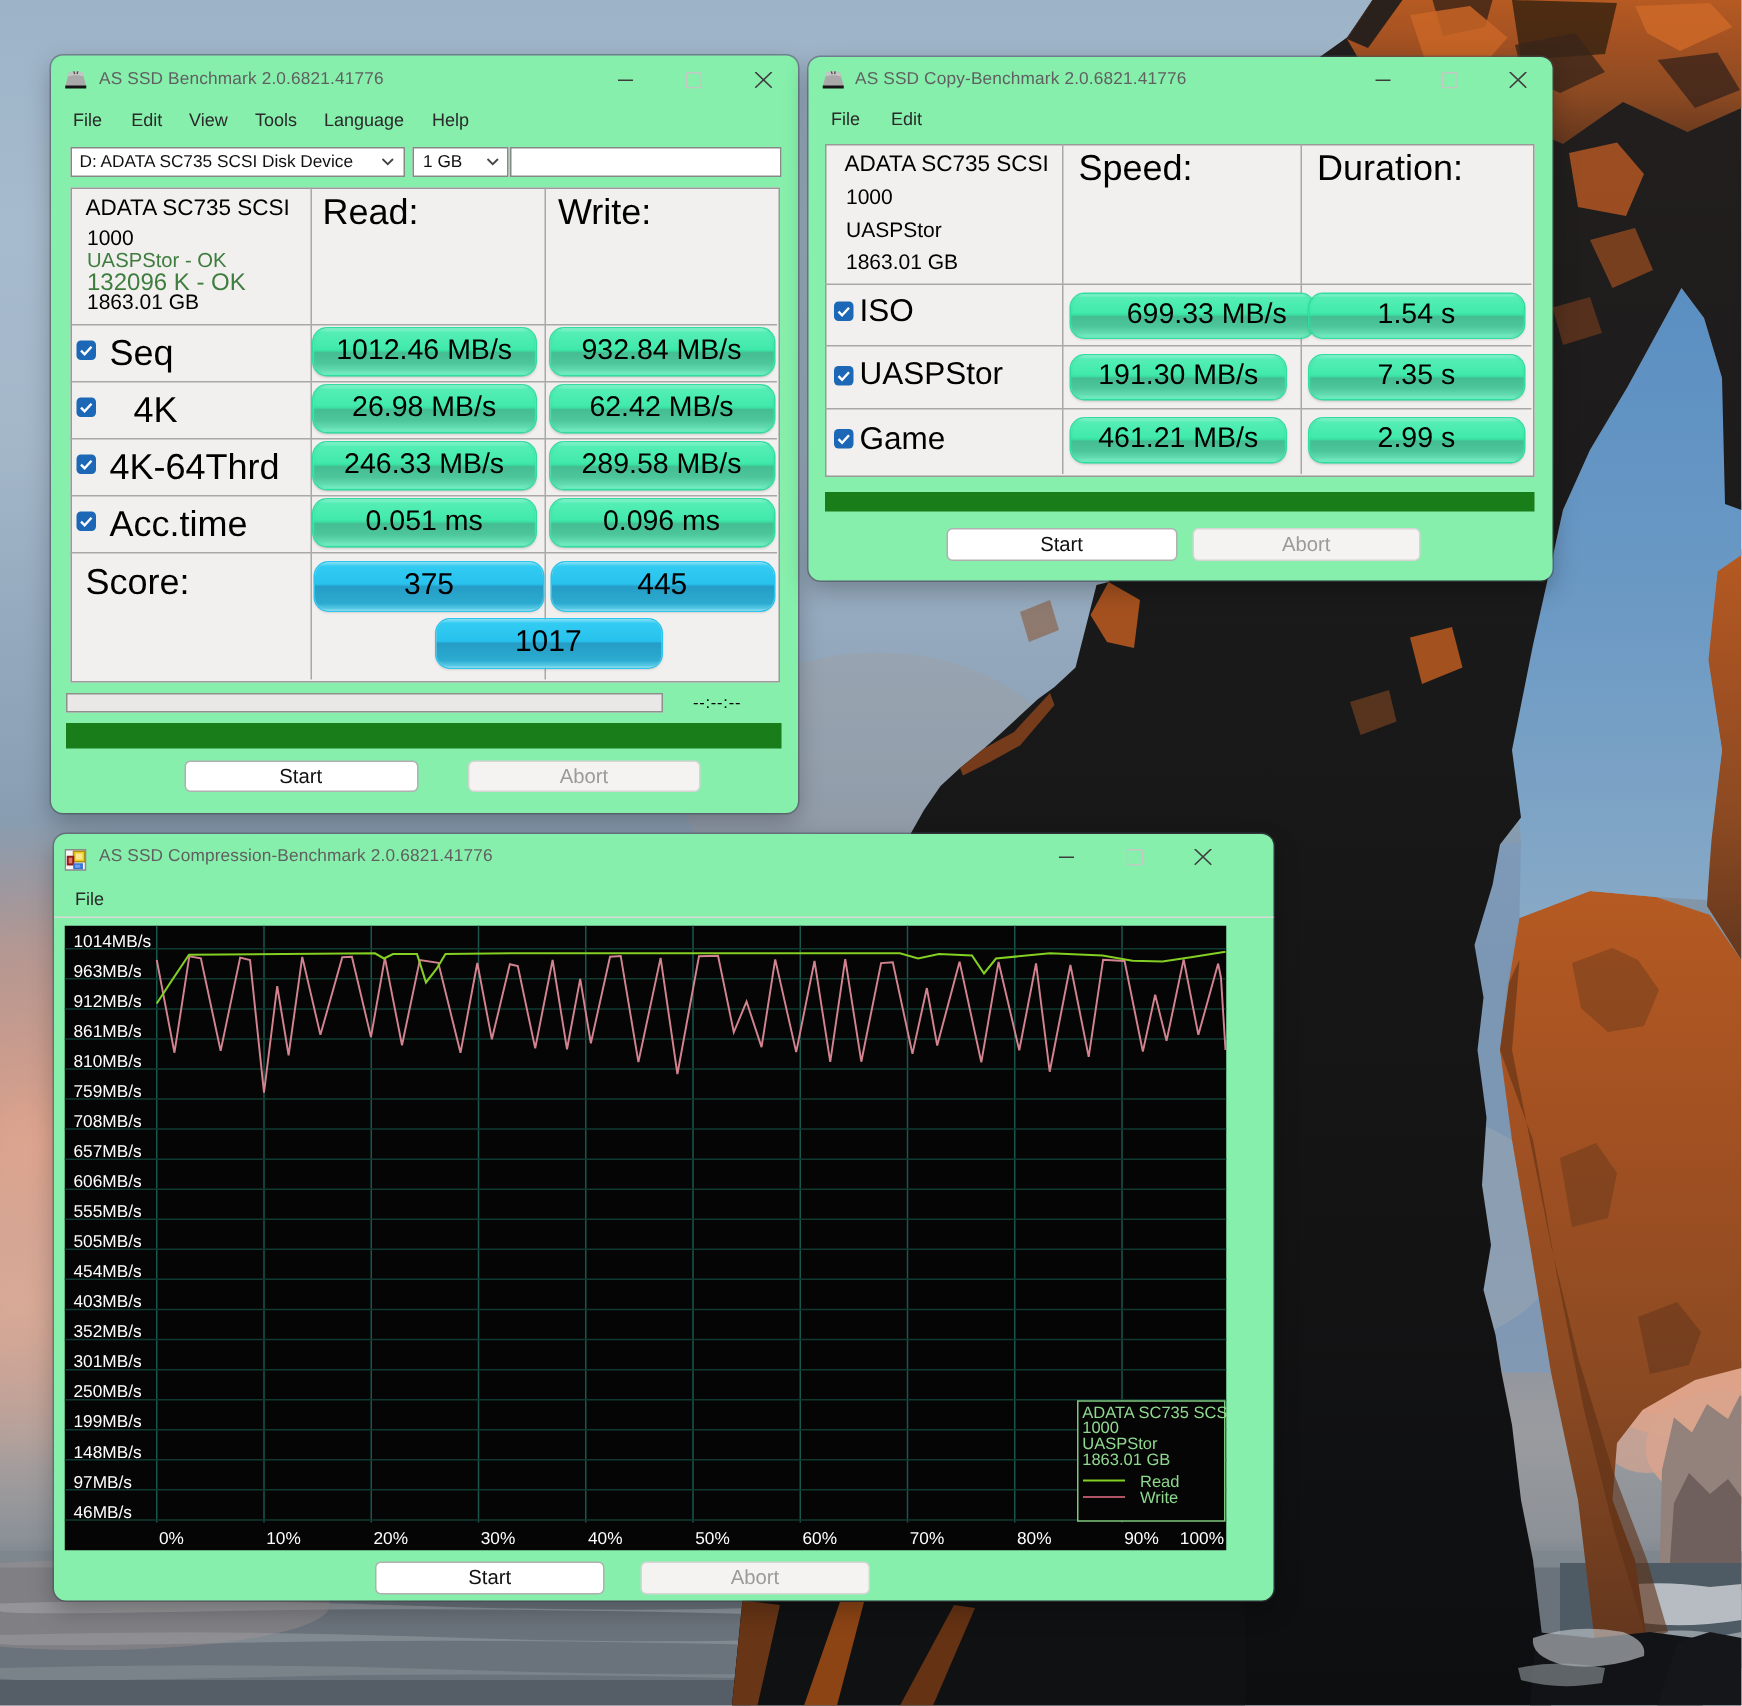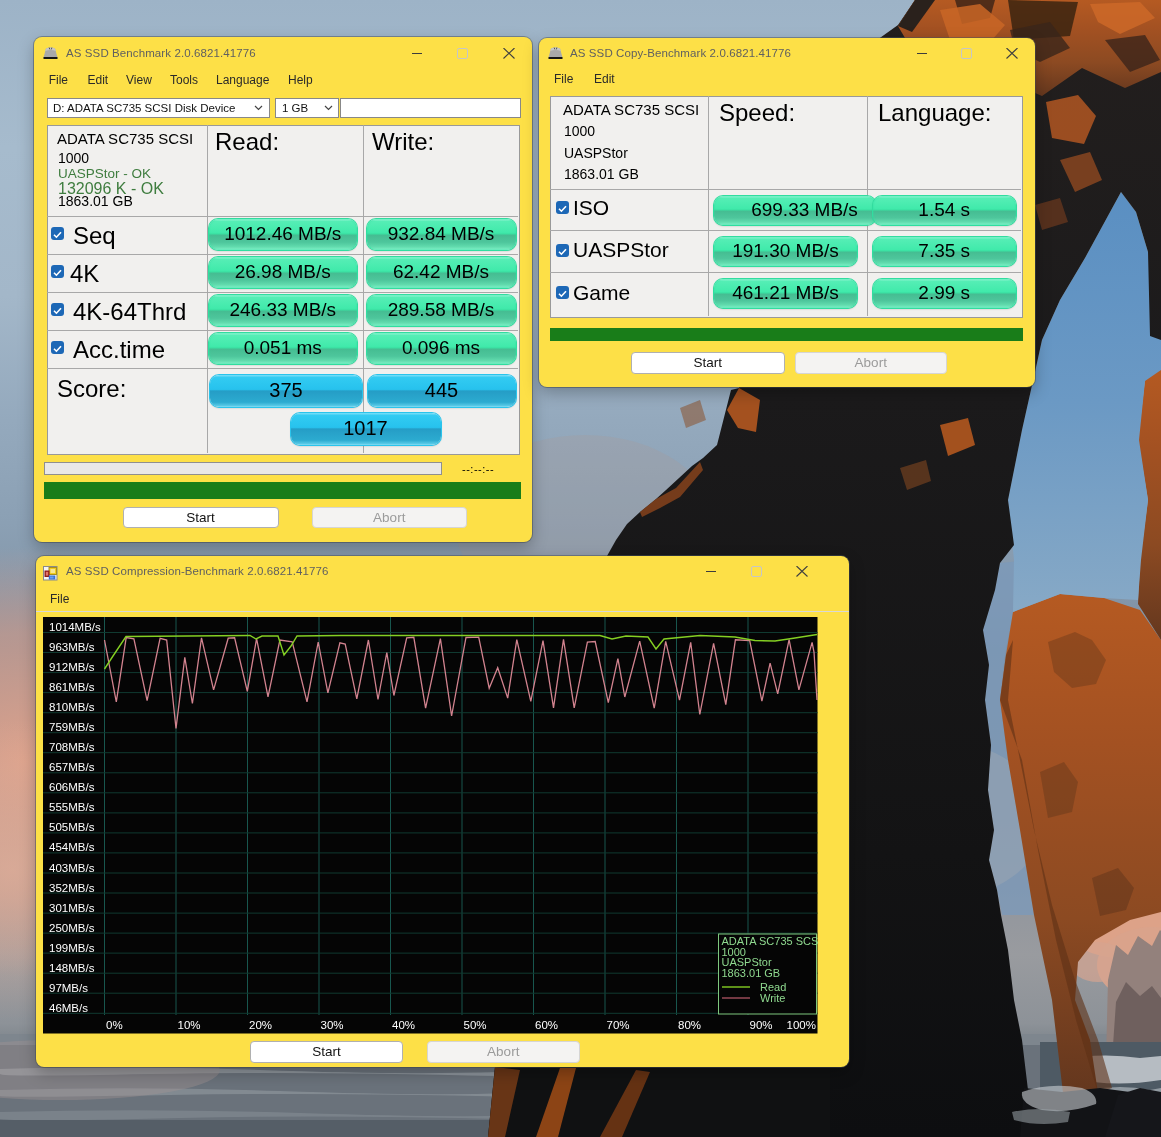--- a/index.html
+++ b/index.html
@@ -1,18 +1,18 @@
 <!DOCTYPE html>
 <html><head>
 <meta charset="utf-8">
 <style>
 html,body{margin:0;padding:0;}
 body{width:1161px;height:1137px;overflow:hidden;position:relative;font-family:"Liberation Sans",sans-serif;}
 #bg{position:absolute;left:0;top:0;}
-.win{position:absolute;background:#fde047;border-radius:8px;box-shadow:0 6px 16px rgba(0,0,0,.26),0 0 0 1px rgba(75,85,95,.5);}
+.win{position:absolute;background:#86efac;border-radius:8px;box-shadow:0 6px 16px rgba(0,0,0,.26),0 0 0 1px rgba(75,85,95,.5);}
 .ttl{position:absolute;font-size:11.5px;letter-spacing:0.1px;color:#606060;white-space:nowrap;}
 .menu{position:absolute;font-size:12px;color:#2a2a2a;white-space:nowrap;}
 .menu span{position:absolute;}
 .tbl{position:absolute;border:1px solid #999;}
 .vl{position:absolute;width:1px;background:#a8a8a8;}
 .hl{position:absolute;height:1px;background:#a8a8a8;}
 .cb{position:absolute;width:13px;height:13px;background:#1d68b6;border-radius:3px;}
 .lbl{position:absolute;font-size:24px;color:#000;white-space:nowrap;}
 .pill{position:absolute;border-radius:9px;font-size:19px;color:#000;text-align:center;
  background:linear-gradient(180deg,#a0f7da 0%,#55eeb5 8%,#41eaab 43%,#3ae0a2 48%,#45bd92 52%,#4ec69c 75%,#62dcae 90%,#86f2cc 100%);
@@ -189,21 +189,21 @@
  <div class="lbl" style="left:181px;top:91px;">Read:</div>
  <div class="lbl" style="left:338px;top:91px;">Write:</div>
 
  <div class="cb" style="left:17px;top:190px;"><svg width="13" height="13">
         <path d="M3 6.8 L5.4 9.2 L10 4.2" stroke="#fff" stroke-width="1.6" fill="none"></path>
       </svg></div>
  <div class="lbl" style="left:39px;top:184.5px;">Seq</div>
  <div class="cb" style="left:17px;top:228px;"><svg width="13" height="13">
         <path d="M3 6.8 L5.4 9.2 L10 4.2" stroke="#fff" stroke-width="1.6" fill="none"></path>
       </svg></div>
- <div class="lbl" style="left:36px;top:222.5px;">4K</div>
+ <div class="lbl" style="left:55px;top:222.5px;">4K</div>
  <div class="cb" style="left:17px;top:266px;"><svg width="13" height="13">
         <path d="M3 6.8 L5.4 9.2 L10 4.2" stroke="#fff" stroke-width="1.6" fill="none"></path>
       </svg></div>
  <div class="lbl" style="left:39px;top:260.5px;">4K-64Thrd</div>
  <div class="cb" style="left:17px;top:304px;"><svg width="13" height="13">
         <path d="M3 6.8 L5.4 9.2 L10 4.2" stroke="#fff" stroke-width="1.6" fill="none"></path>
       </svg></div>
  <div class="lbl" style="left:39px;top:298.5px;">Acc.time</div>
 
  <div class="pill" style="left:174.5px;top:182px;width:148.5px;height:30.5px;line-height:30px;">1012.46 MB/s</div>
@@ -252,21 +252,21 @@
  <div class="vl" style="left:328px;top:58.5px;height:220px;"></div>
  <div class="hl" style="left:10.5px;top:151px;width:471px;"></div>
  <div class="hl" style="left:10.5px;top:192px;width:471px;"></div>
  <div class="hl" style="left:10.5px;top:234px;width:471px;"></div>
 
  <div class="small" style="left:24px;top:63px;font-size:15px;">ADATA SC735 SCSI</div>
  <div class="small" style="left:25px;top:85px;">1000</div>
  <div class="small" style="left:25px;top:107px;">UASPStor</div>
  <div class="small" style="left:25px;top:128px;">1863.01 GB</div>
  <div class="lbl" style="left:180px;top:61px;">Speed:</div>
- <div class="lbl" style="left:339px;top:61px;">Language:</div>
+ <div class="lbl" style="left:339px;top:61px;">Duration:</div>
 
  <div class="cb" style="left:16.5px;top:163.5px;"><svg width="13" height="13">
         <path d="M3 6.8 L5.4 9.2 L10 4.2" stroke="#fff" stroke-width="1.6" fill="none"></path>
       </svg></div>
  <div class="lbl" style="left:34px;top:158px;font-size:21px;">ISO</div>
  <div class="cb" style="left:16.5px;top:206px;"><svg width="13" height="13">
         <path d="M3 6.8 L5.4 9.2 L10 4.2" stroke="#fff" stroke-width="1.6" fill="none"></path>
       </svg></div>
  <div class="lbl" style="left:34px;top:200.5px;font-size:21px;">UASPStor</div>
  <div class="cb" style="left:16.5px;top:248.5px;"><svg width="13" height="13">

